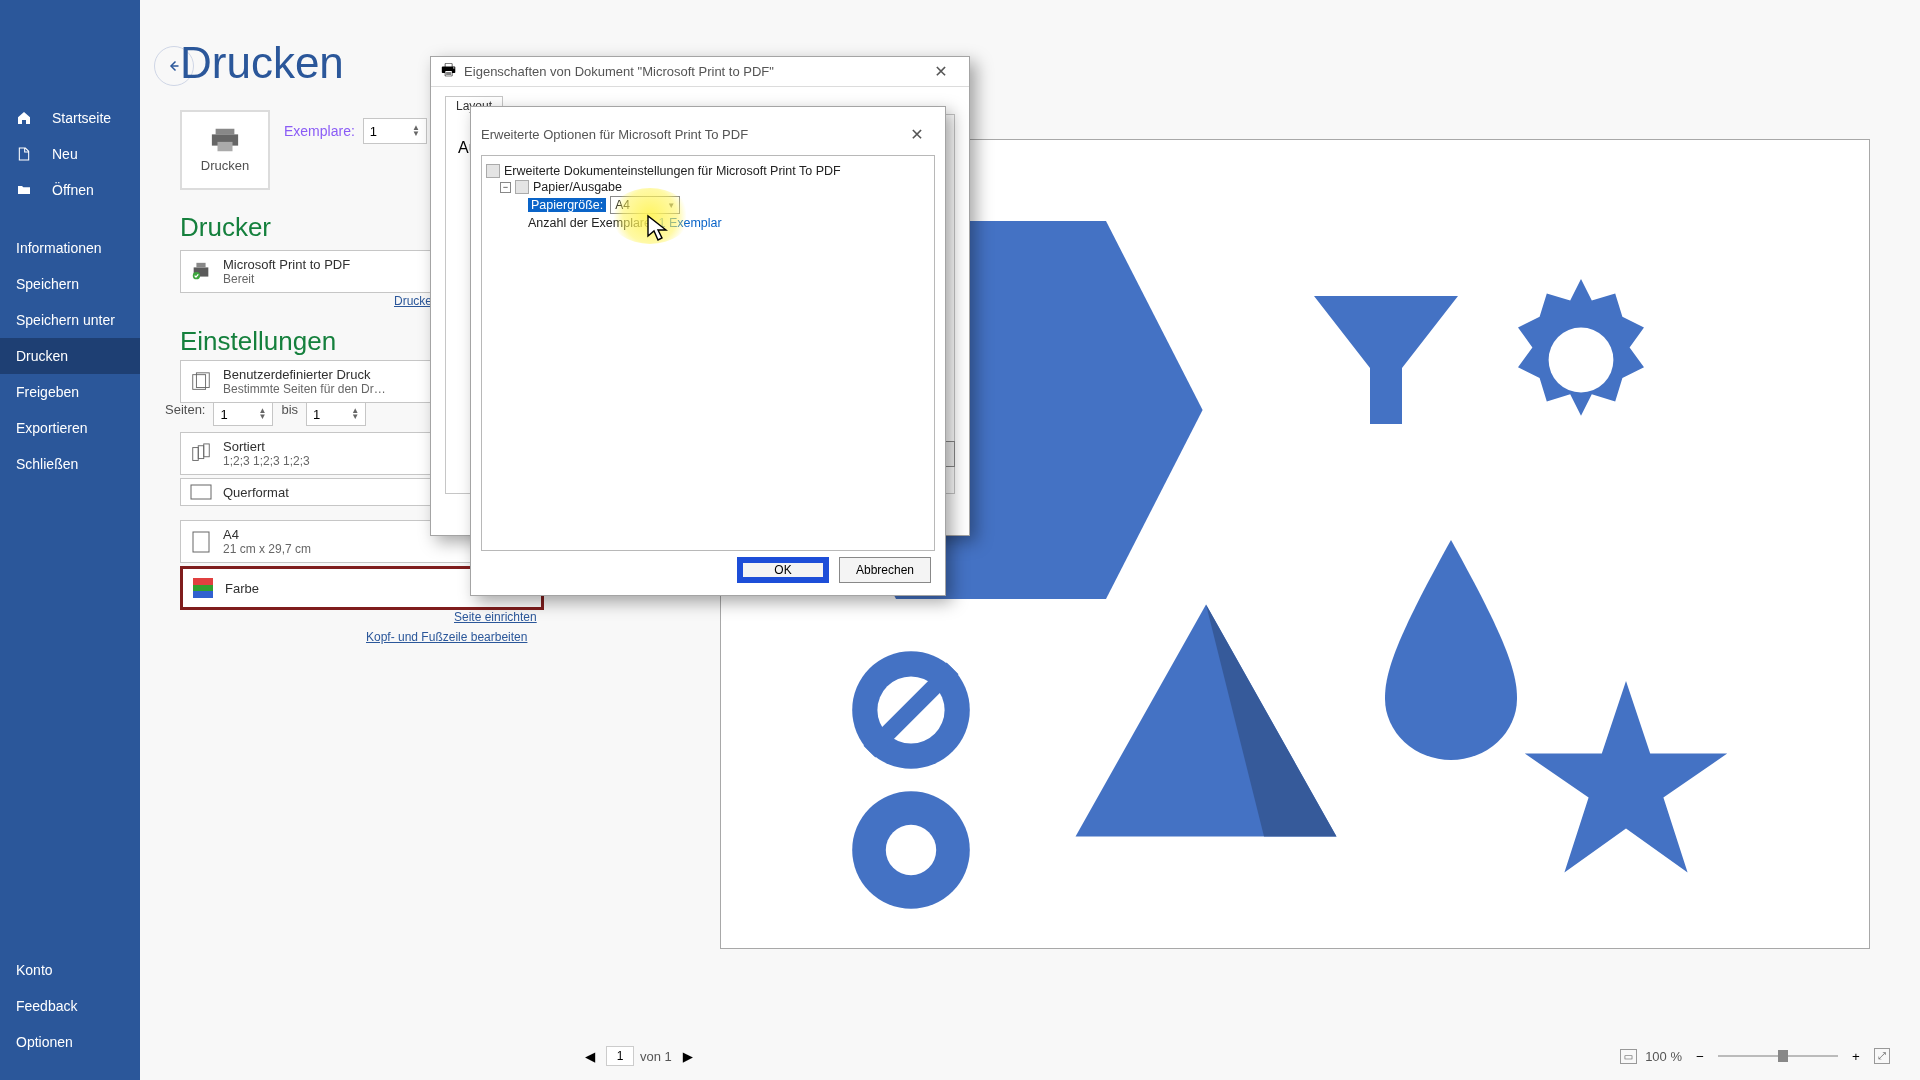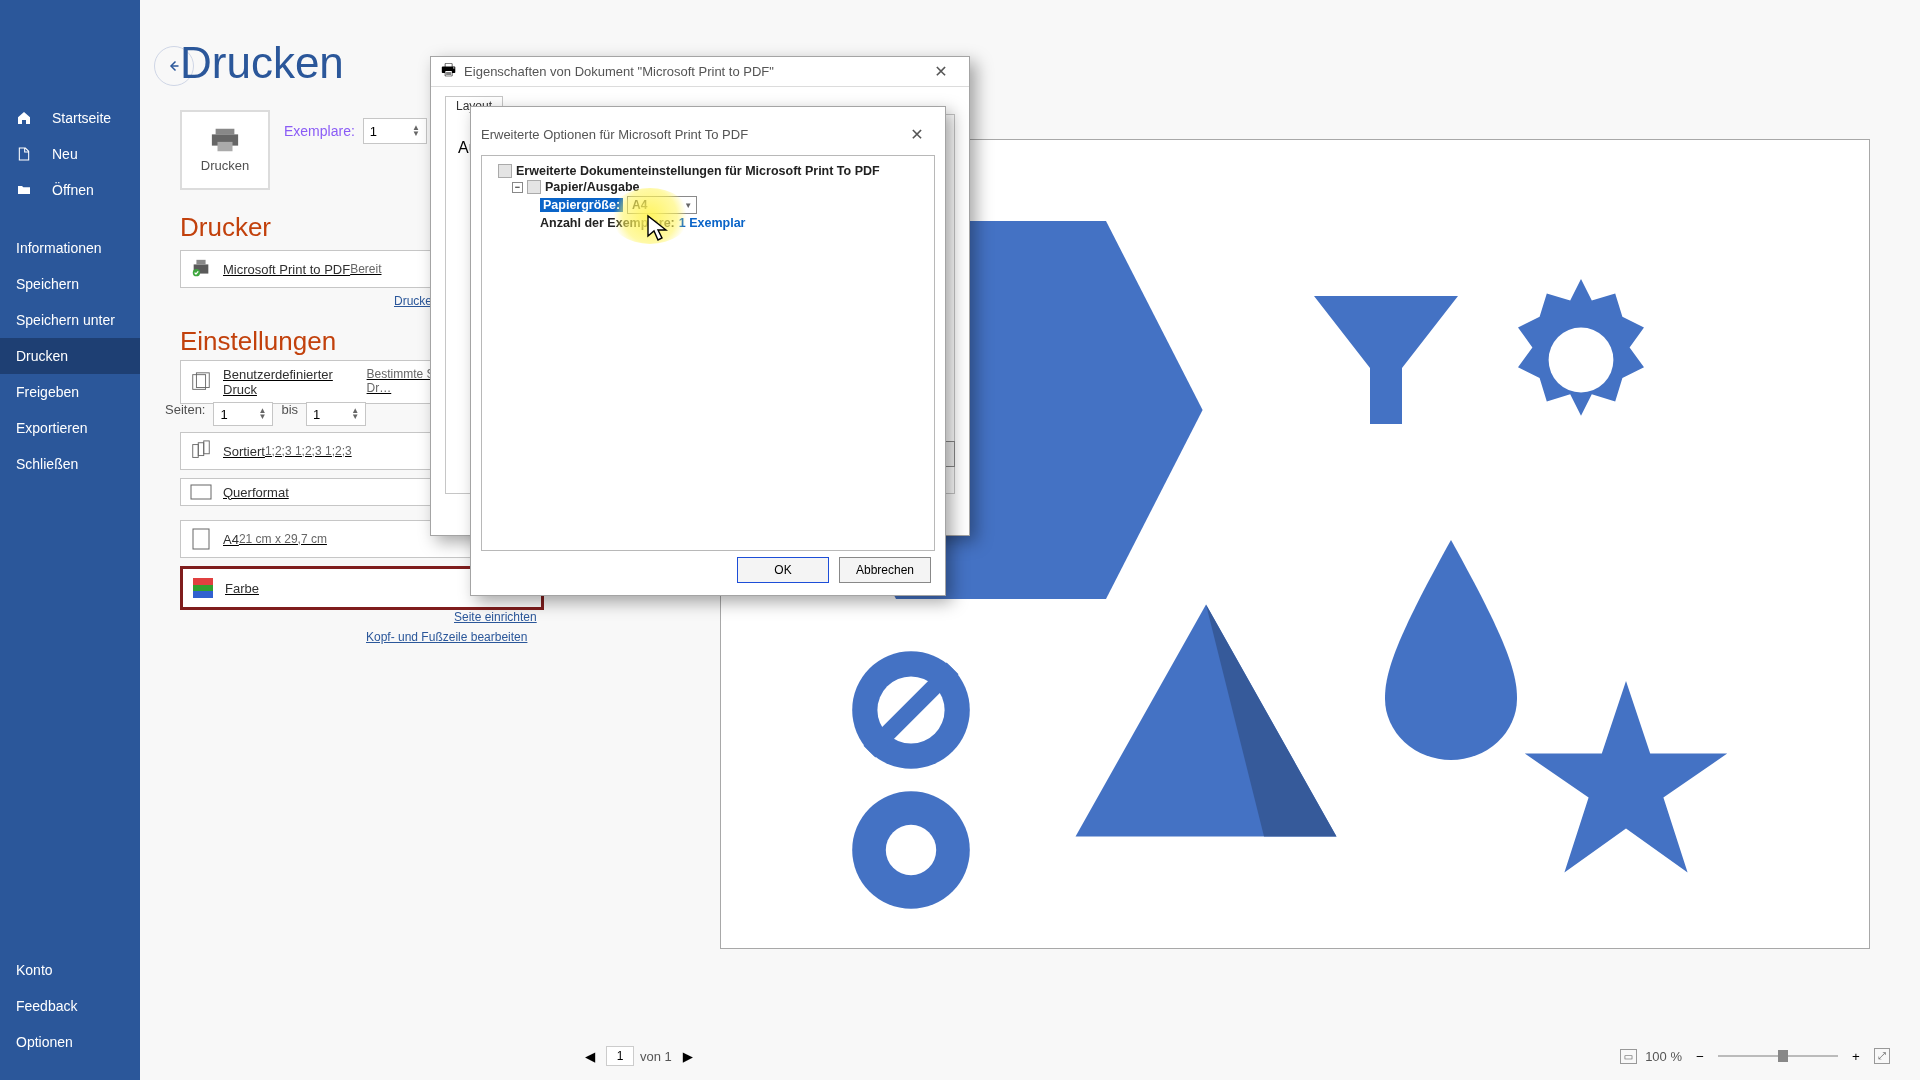--- a/index.html
+++ b/index.html
@@ -25,28 +25,28 @@
 .print-btn { position: absolute; left: 40px; top: 110px; width: 90px; height: 80px; border: 2px solid #dcdcdc; background: #fff; display: flex; flex-direction: column; align-items: center; justify-content: center; gap: 6px; cursor: pointer; }
 .print-btn svg { width: 30px; height: 24px; fill: #606060; }
 .print-btn span { font-size: 13px; color: #505050; }
 
 .copies-row { position: absolute; left: 144px; top: 118px; display: flex; align-items: center; gap: 8px; }
 .copies-row label { font-size: 14px; color: #8b5cf6; }
 .spinner { width: 64px; height: 26px; border: 1px solid #c6c6c6; background: #fff; display: flex; align-items: center; padding: 0 6px; justify-content: space-between; }
 .spinner input { border: none; width: 30px; font-size: 13px; outline: none; }
 .spin-arrows { display: flex; flex-direction: column; line-height: 6px; font-size: 8px; color: #666; }
 
-.section-head { position: absolute; left: 40px; font-size: 26px; font-weight: 300; color: #c2410c; }
+.section-head { position: absolute; left: 40px; font-size: 26px; font-weight: 300; color: #15803d; }
 .sh-printer { top: 212px; }
 .sh-settings { top: 326px; }
 .info-circle { position: absolute; left: 386px; top: 220px; width: 18px; height: 18px; border: 1px solid #2b579a; border-radius: 50%; color: #2b579a; font-size: 12px; display: flex; align-items: center; justify-content: center; cursor: pointer; }
 
 .dropdown { position: absolute; left: 40px; width: 364px; background: #fff; border: 1px solid #c6c6c6; display: flex; align-items: center; padding: 6px 8px; cursor: pointer; }
 .dd-icon { width: 24px; height: 24px; margin-right: 10px; display: flex; align-items: center; justify-content: center; }
-.dd-text { flex: 1; display: flex; flex-direction: row; text-decoration: underline; }
+.dd-text { flex: 1; display: flex; flex-direction: column; }
 .dd-text .l1 { font-size: 13px; color: #303030; }
 .dd-text .l2 { font-size: 12px; color: #666; }
 .dd-chevron { font-size: 10px; color: #666; }
 
 .linklike { position: absolute; font-size: 12px; color: #2b579a; text-decoration: underline; cursor: pointer; }
 
 .pages-row { position: absolute; left: 25px; top: 402px; display: flex; align-items: flex-start; gap: 8px; font-size: 13px; color: #505050; }
 .pages-row .spinner { width: 60px; height: 24px; }
 
 .preview-pane { position: absolute; left: 560px; top: 68px; right: 30px; bottom: 60px; background: #f8f8f8; display: flex; align-items: center; justify-content: center; }
@@ -69,21 +69,21 @@
 .dlg-body { padding: 8px 14px; }
 .tab-label { font-size: 12px; color: #333; border: 1px solid #c6c6c6; border-bottom: none; padding: 2px 10px; background: #fff; position: relative; top: 1px; display: inline-block; }
 .tab-panel { border: 1px solid #c6c6c6; padding: 12px; height: 380px; }
 .inset-row { display: flex; align-items: center; gap: 6px; margin-top: 10px; }
 .inset-row .inline-btn { width: 24px; height: 22px; border: 1px solid #b8b8b8; background: #f4f4f4; display: flex; align-items: center; justify-content: center; cursor: pointer; font-size: 12px; }
 .dlg-buttons { position: absolute; bottom: 12px; right: 14px; display: flex; gap: 10px; }
 .dlg-buttons button, .dlg2-buttons button { min-width: 92px; height: 26px; font-size: 12px; border: 1px solid #888; background: #f4f4f4; cursor: pointer; }
 
 .dlg-adv { left: 470px; top: 106px; width: 476px; height: 490px; }
 .dlg-adv .dlg-titlebar { border-bottom: none; margin-top: 12px; }
-.tree-box { border: 1px solid #b8b8b8; margin: 6px 10px 0 10px; height: 396px; padding: 6px 16px; font-size: 12.5px; color: #222; position: relative; font-weight: bold; }
+.tree-box { border: 1px solid #b8b8b8; margin: 6px 10px 0 10px; height: 396px; padding: 6px 4px; font-size: 12.5px; color: #222; position: relative; }
 .tree-row { display: flex; align-items: center; gap: 4px; margin: 2px 0; }
 .toggle { width: 11px; height: 11px; border: 1px solid #888; font-size: 9px; line-height: 9px; text-align: center; cursor: pointer; }
 .tree-ico { width: 14px; height: 14px; background: #e4e4e4; border: 1px solid #aaa; }
 .sel-label { background: #0a64c8; color: #fff; padding: 0 3px; }
 .sel-combo { width: 70px; height: 18px; border: 1px solid #8a8a8a; font-size: 12px; padding: 0 4px; display: flex; align-items: center; justify-content: space-between; cursor: pointer; }
 .linkval { color: #0a64c8; }
 .hl-glow { position: absolute; left: 128px; top: 32px; width: 80px; height: 56px; background: radial-gradient(circle, rgba(255,244,90,.95) 0%, rgba(255,244,90,.55) 55%, rgba(255,244,90,0) 75%); border-radius: 50%; pointer-events: none; }
 .cursor { position: absolute; left: 164px; top: 58px; pointer-events: none; }
 .dlg2-buttons { position: absolute; bottom: 12px; right: 14px; display: flex; gap: 10px; }
 
@@ -391,16 +391,16 @@
     <div class="tree-row" style="margin-left:42px">
       <span>Anzahl der Exemplare:</span>
       <span class="linkval">1 Exemplar</span>
     </div>
     <div class="hl-glow"></div>
     <svg class="cursor" width="22" height="28" viewBox="0 0 22 28">
         <path d="M2 2 L2 22 L8 17 L12 26 L16 24 L12 16 L20 16 Z" fill="#fff" stroke="#000" stroke-width="1.4"></path>
       </svg>
   </div>
   <div class="dlg2-buttons">
-    <button style="border:1px solid #1d4ed8">OK</button>
+    <button style="border:6px solid #1d4ed8">OK</button>
     <button>Abbrechen</button>
   </div>
 </div>
 
 </body></html>

